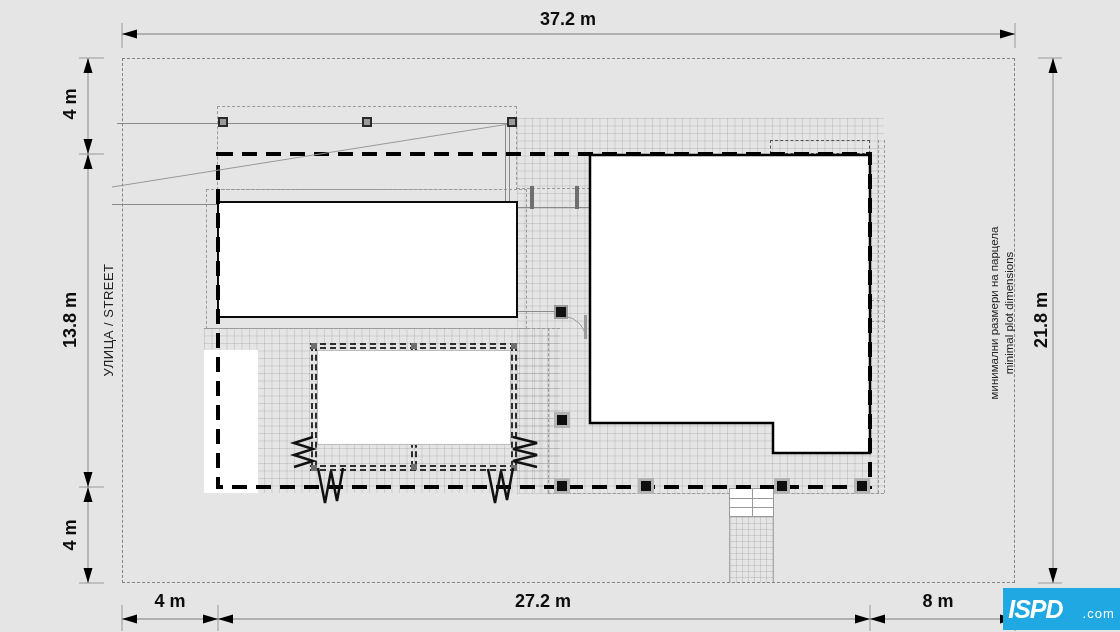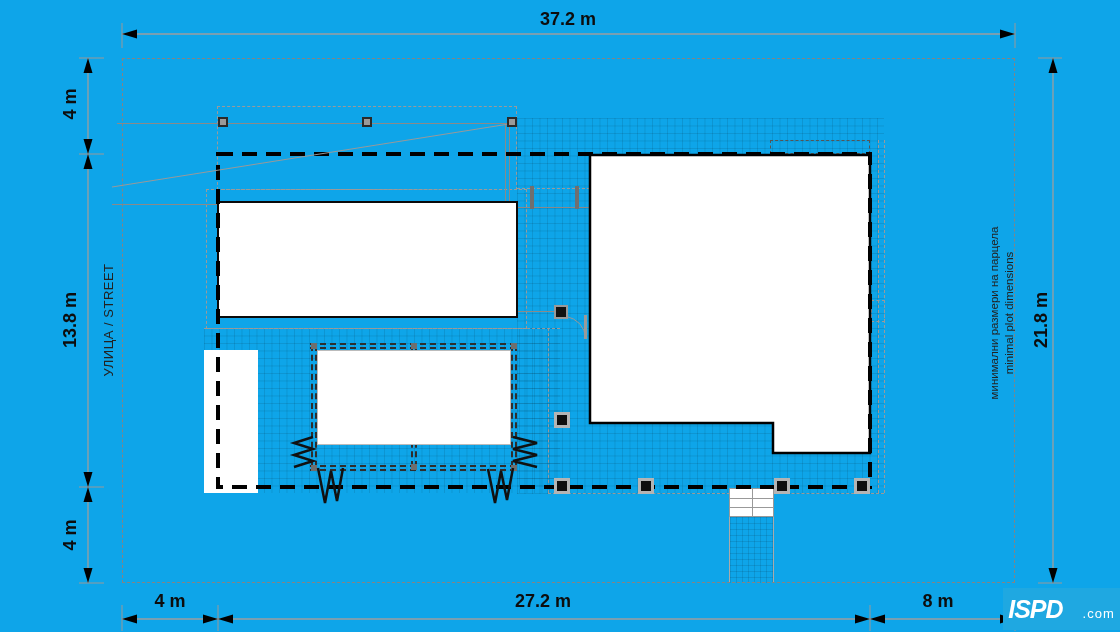--- a/index.html
+++ b/index.html
@@ -1,16 +1,16 @@
 <!DOCTYPE html>
 <html><head>
 <meta charset="utf-8">
 <style>
   html,body{margin:0;padding:0;background:#fff;}
-  .stage{position:relative;width:1120px;height:632px;background:#0ea5e9;overflow:hidden;
+  .stage{position:relative;width:1120px;height:632px;background:#e5e5e5;overflow:hidden;
          font-family:"Liberation Sans",sans-serif;}
   
   .grid{position:absolute;
     background-image:linear-gradient(to right, rgba(0,0,0,0.10) 1px, transparent 1px),
                      linear-gradient(to bottom, rgba(0,0,0,0.10) 1px, transparent 1px);
     background-size:7.5px 7.5px;}
   .grid.fine{background-size:6px 6px;}
   .whitepatch{position:absolute;background:#fff;}
   
   .dot-rect{position:absolute;border:1px dashed #9a9a9a;box-sizing:border-box;}

